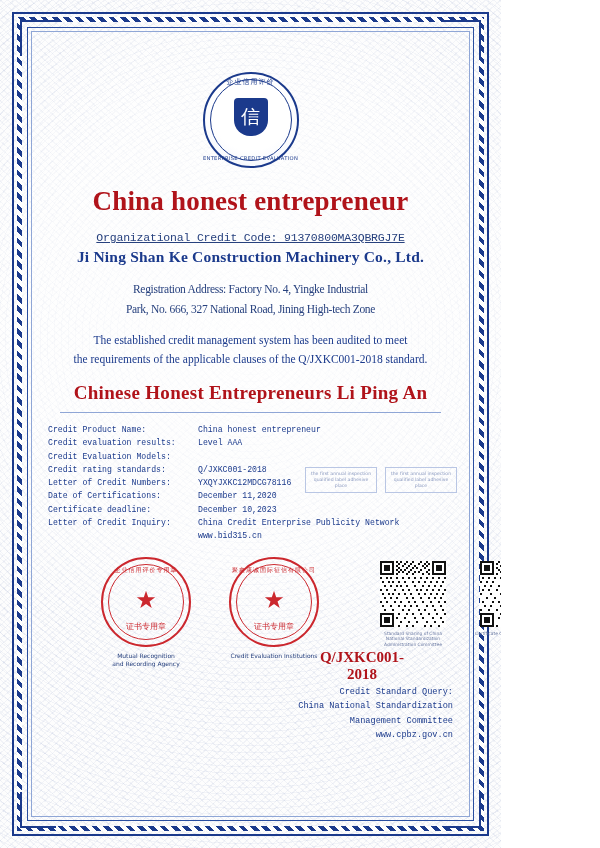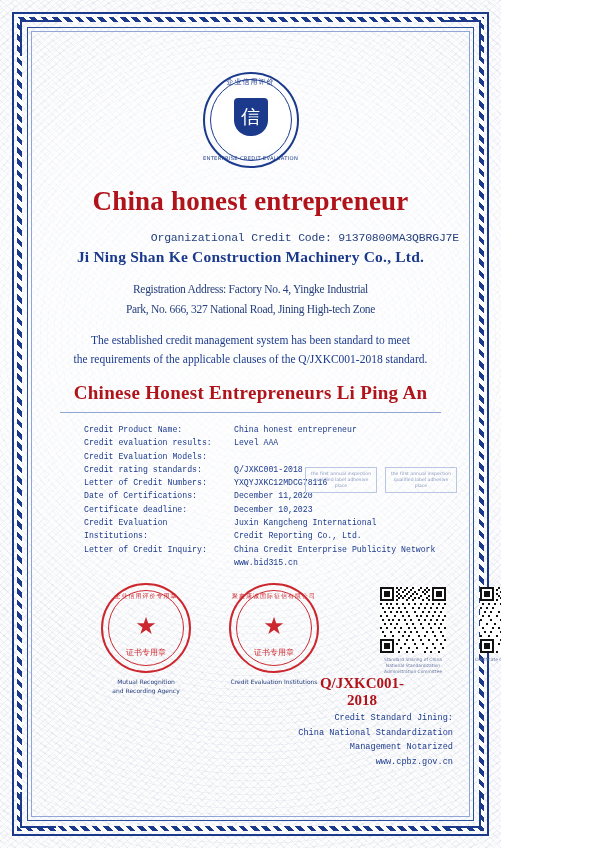--- a/index.html
+++ b/index.html
@@ -63,22 +63,22 @@
   .emblem .arc-bot{
     position:absolute;left:0;right:0;bottom:7px;text-align:center;
     font-size:5.2px;letter-spacing:0.3px;color:#1b3a8c;font-family:"DejaVu Sans",sans-serif;
   }
 
   h1.title{
     text-align:center;color:#b0131a;font-size:27px;margin:18px 0 0;
     font-weight:bold;letter-spacing:0.2px;
   }
   .org-code{
-    text-align:right;color:#27417e;font-size:11.5px;margin-top:14px;
-    font-family:"Liberation Mono",monospace;letter-spacing:-0.2px;
+    text-align:center;color:#27417e;font-size:11.5px;margin-top:14px;
+    font-family:"Liberation Mono",monospace;letter-spacing:-0.2px;text-decoration:underline;
   }
   .company{
     text-align:center;color:#1b3a8c;font-size:15.5px;font-weight:bold;
     margin-top:4px;letter-spacing:0.2px;
   }
   .address{
     text-align:center;color:#27417e;font-size:11.5px;margin-top:13px;line-height:1.75;
     font-family:Liberation Serif, serif;letter-spacing:-0.3px;
   }
   .statement{
@@ -190,30 +190,30 @@
     <div class="org-code">Organizational Credit Code: 91370800MA3QBRGJ7E</div>
 
     <div class="company">Ji Ning Shan Ke Construction Machinery Co., Ltd.</div>
 
     <div class="address">
       <div>Registration Address: Factory No. 4, Yingke Industrial</div>
       <div>Park, No. 666, 327 National Road, Jining High-tech Zone</div>
     </div>
 
     <div class="statement">
-      <div>The established credit management system has been standard to meet</div>
+      <div>The established credit management system has been audited to meet</div>
       <div>the requirements of the applicable clauses of the Q/JXKC001-2018 standard.</div>
     </div>
 
     <div class="honor">Chinese Honest Entrepreneurs Li Ping An</div>
 
 
     <div class="rule"></div>
 
-    <div style="position:relative;margin-left:36px;">
+    <div style="position:relative;">
       <div class="details">
         <div class="drow">
           <div class="dlabel">Credit Product Name:</div>
           <div class="dval">China honest entrepreneur</div>
         </div>
         <div class="drow">
           <div class="dlabel">Credit evaluation results:</div>
           <div class="dval">Level AAA</div>
         </div>
         <div class="drow">
@@ -227,27 +227,20 @@
           <div class="dlabel">Letter of Credit Numbers:</div>
           <div class="dval">YXQYJXKC12MDCG78116</div>
         </div>
         <div class="drow">
           <div class="dlabel">Date of Certifications:</div>
           <div class="dval">December 11,2020</div>
         </div>
         <div class="drow">
           <div class="dlabel">Certificate deadline:</div>
           <div class="dval">December 10,2023</div>
-        </div>
-        <div class="drow">
-          <div class="dlabel">Credit Evaluation Institutions:</div>
-          <div class="dval">
-            <span>Juxin Kangcheng International</span>
-            <span class="l2">Credit Reporting Co., Ltd.</span>
-          </div>
         </div>
         <div class="drow">
           <div class="dlabel">Letter of Credit Inquiry:</div>
           <div class="dval">
             <span>China Credit Enterprise Publicity Network</span>
             <span class="l2">www.bid315.cn</span>
           </div>
         </div>
       </div>
 
@@ -629,20 +622,20 @@
       <div class="qr-cap qr2cap">Certificate Query Two
 Dimensional Code</div>
 
       <div class="certnum">
         <div>Q/JXKC001-</div>
         <div>2018</div>
       </div>
     </div>
 
     <div class="query">
-      <div>Credit Standard Jining:</div>
+      <div>Credit Standard Query:</div>
       <div>China National Standardization</div>
-      <div>Management Notarized</div>
+      <div>Management Committee</div>
       <div>www.cpbz.gov.cn</div>
     </div>
 
   </div>
 </div>
 
 </body></html>

